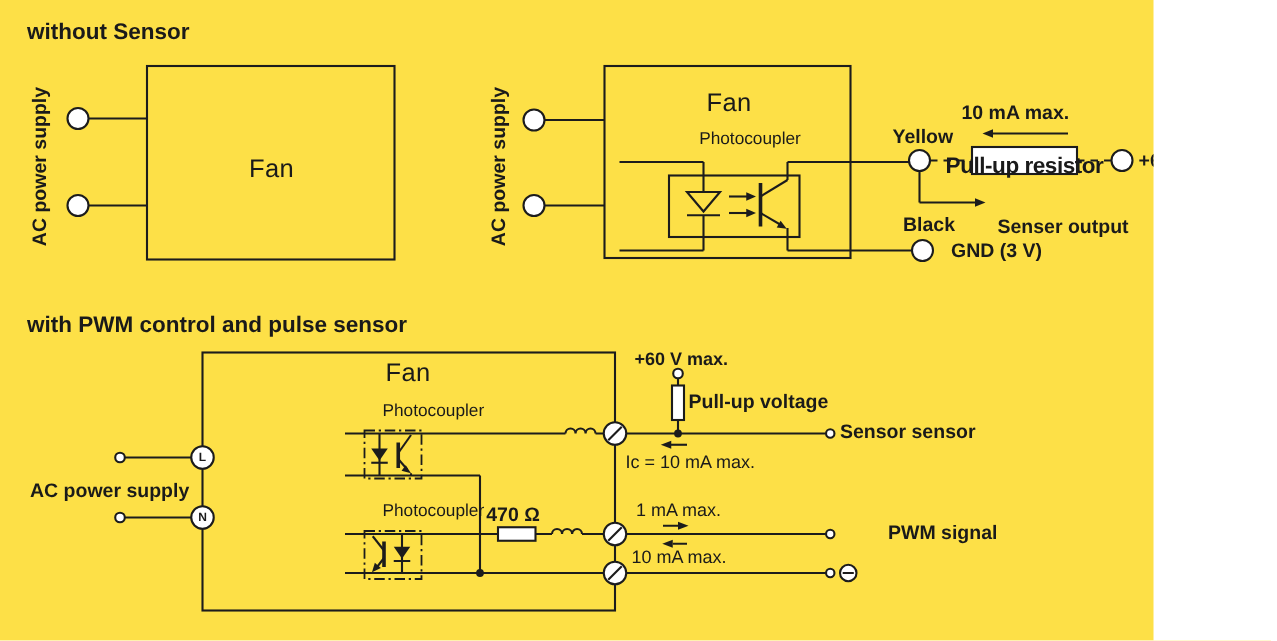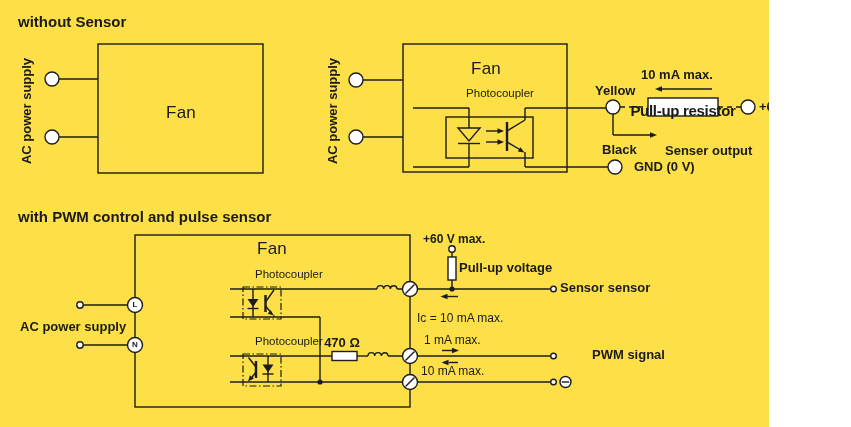--- a/index.html
+++ b/index.html
@@ -191,31 +191,31 @@
 
   <span class="t b rot" style="left:333px;top:111px;">AC power supply</span>
   <span class="t s17 ctr" style="left:486px;top:59px;">Fan</span>
   <span class="t s11 ctr" style="left:488px;top:87px;">Photocoupler</span>
   <span class="t b" style="left:595px;top:84px;">Yellow</span>
   <span class="t b" style="left:641px;top:68px;">10 mA max.</span>
   <span class="t s9 ctr" style="left:683px;top:102px;">Pull-up resistor</span>
   <span class="t b" style="left:759px;top:100px;">+60 V max.</span>
   <span class="t b" style="left:665px;top:128px;margin-top:16px;">Senser output</span>
   <span class="t b" style="left:602px;top:143px;">Black</span>
-  <span class="t b" style="left:634px;top:160px;">GND (0 V)</span>
+  <span class="t b" style="left:634px;top:160px;">GND (3 V)</span>
 
   <span class="t b s15" style="left:18px;top:208px;">with PWM control and pulse sensor</span>
   <span class="t s17 ctr" style="left:272px;top:239px;">Fan</span>
   <span class="t b" style="left:20px;top:320px;">AC power supply</span>
   <span class="t b s8 mid" style="left:135px;top:305px;">L</span>
   <span class="t b s8 mid" style="left:135px;top:345px;">N</span>
   <span class="t s11" style="left:231px;top:268px;">Photocoupler</span>
   <span class="t s11" style="left:231px;top:335px;">Photocoupler</span>
   <span class="t b ctr" style="left:342px;top:336px;">470 Ω</span>
   <span class="t b s12" style="left:423px;top:233px;">+60 V max.</span>
   <span class="t b" style="left:459px;top:261px;">Pull-up voltage</span>
   <span class="t b" style="left:560px;top:281px;">Sensor sensor</span>
-  <span class="t s12" style="left:417px;top:312px;">Ic = 10 mA max.</span>
+  <span class="t s12" style="left:417px;top:302px;">Ic = 10 mA max.</span>
   <span class="t s12" style="left:424px;top:334px;">1 mA max.</span>
   <span class="t b" style="left:560px;top:348px;margin-left:32px;">PWM signal</span>
   <span class="t s12" style="left:421px;top:365px;">10 mA max.</span>
 
 </div>
 
 </body></html>

